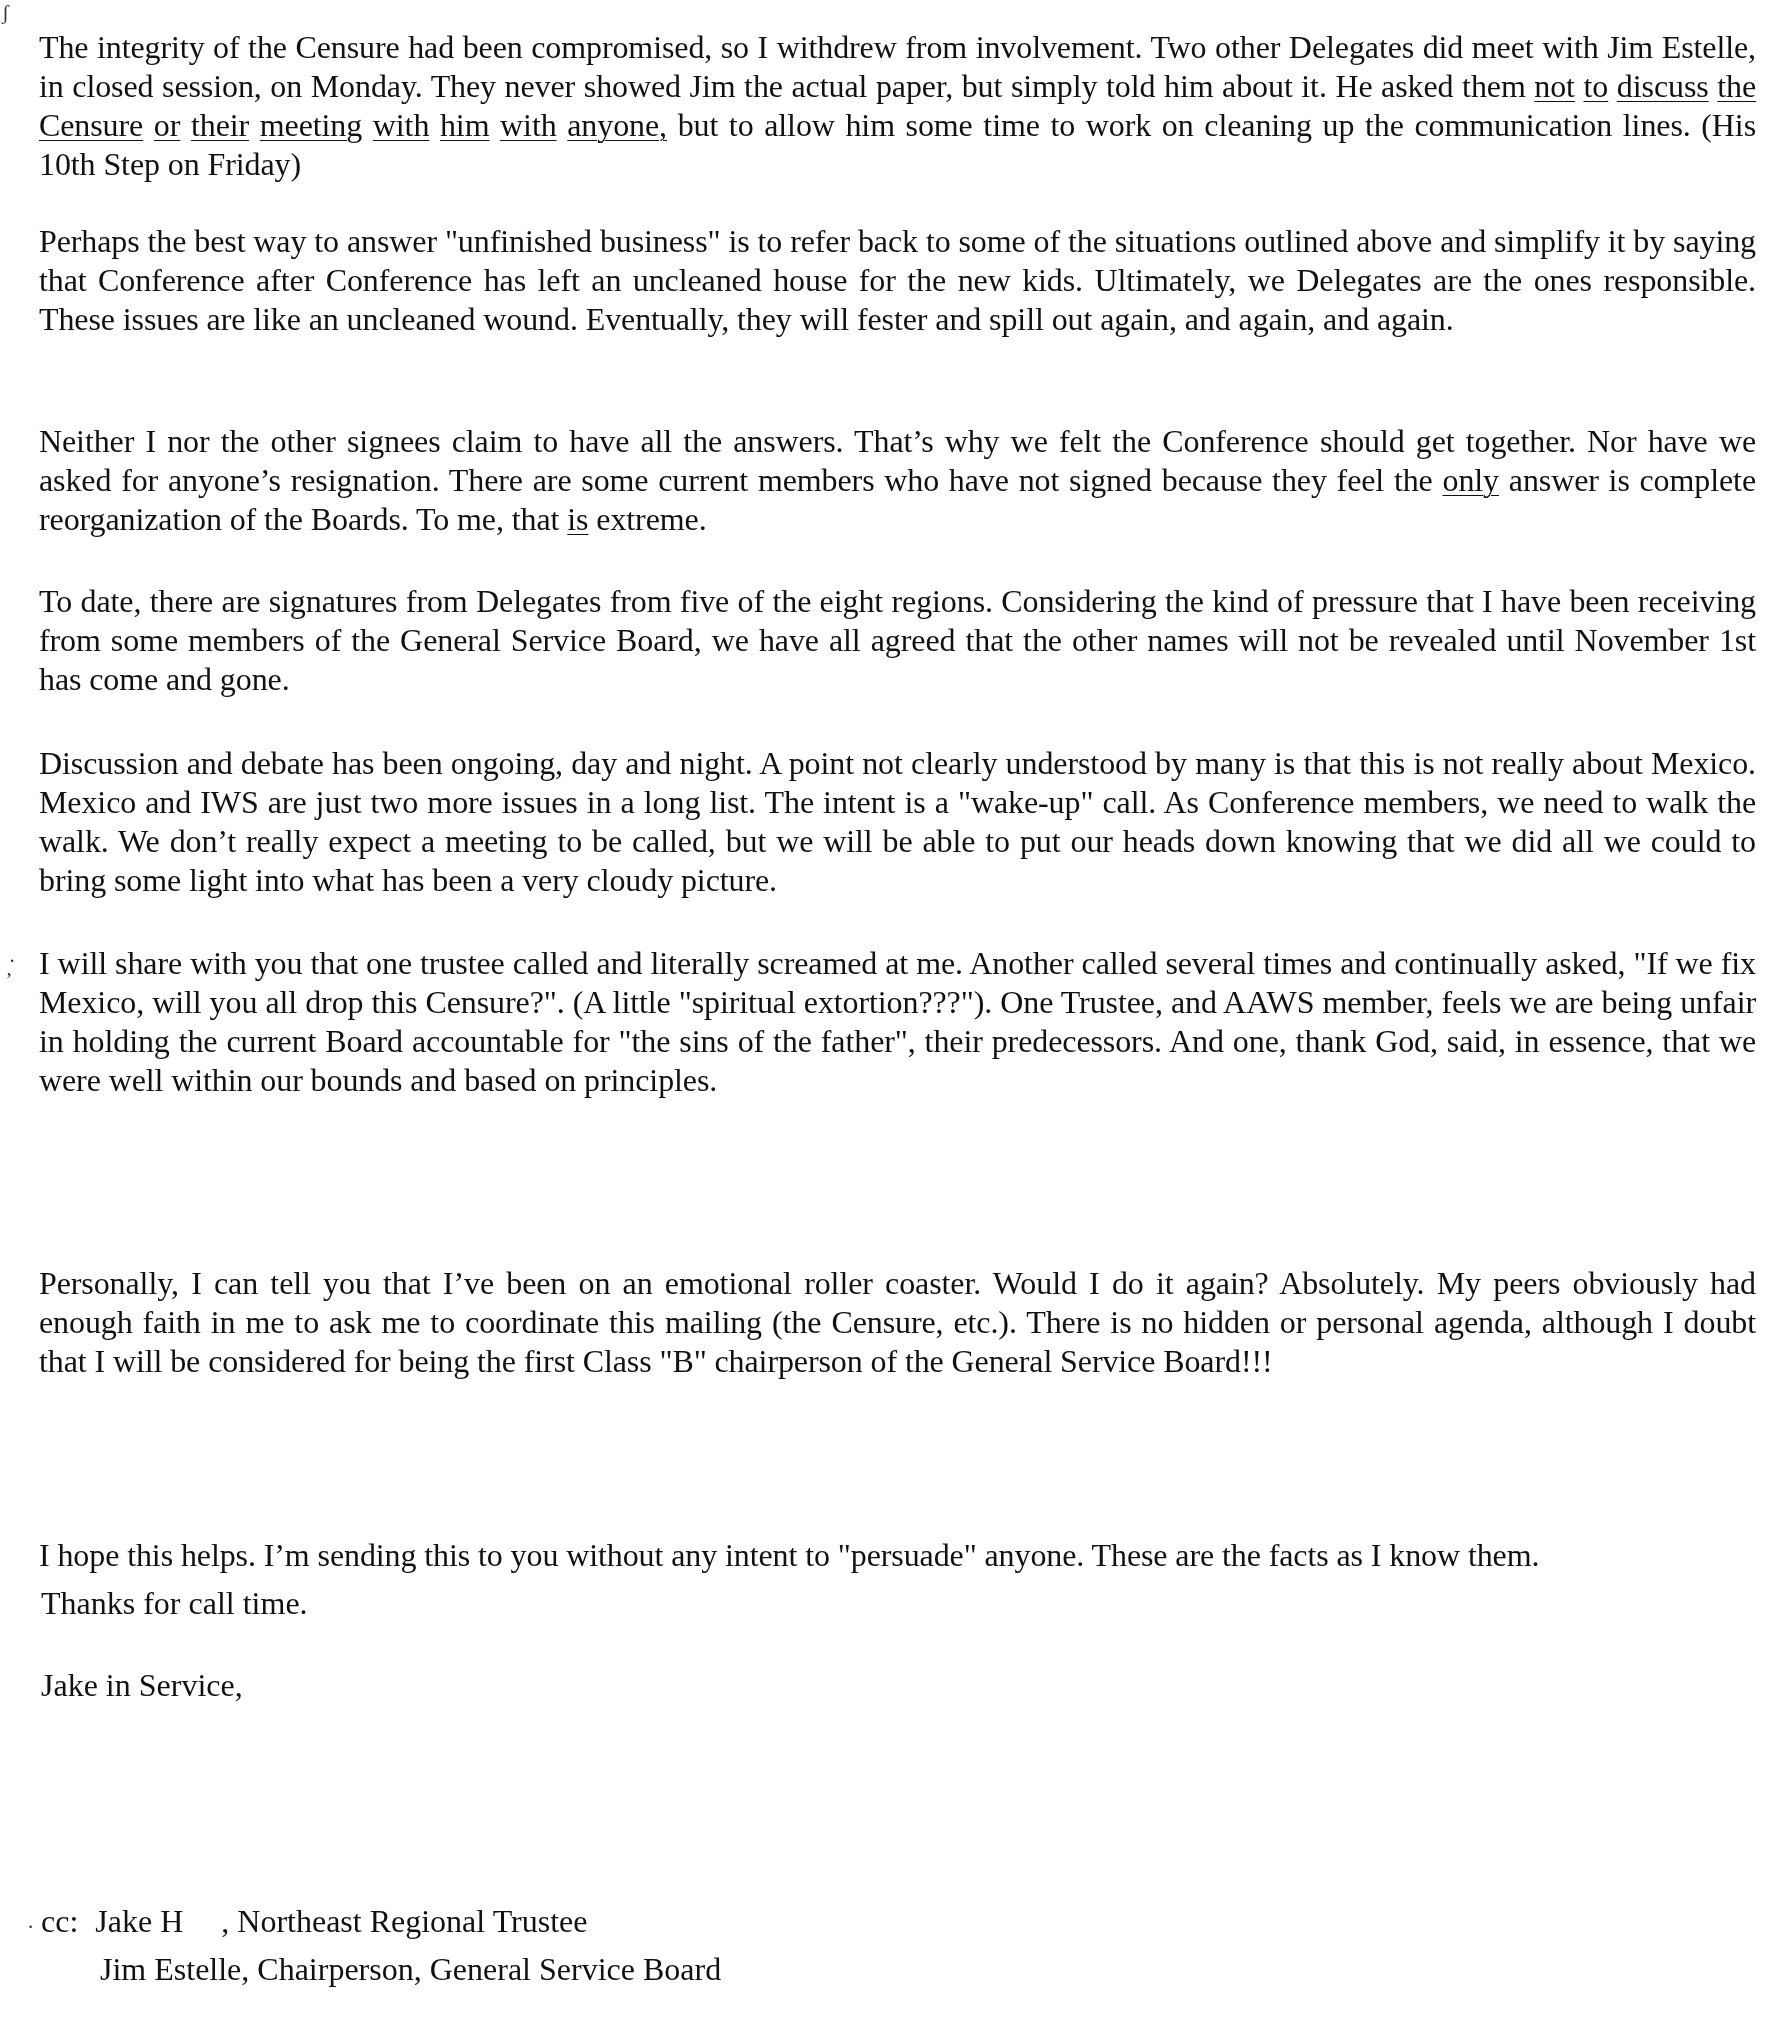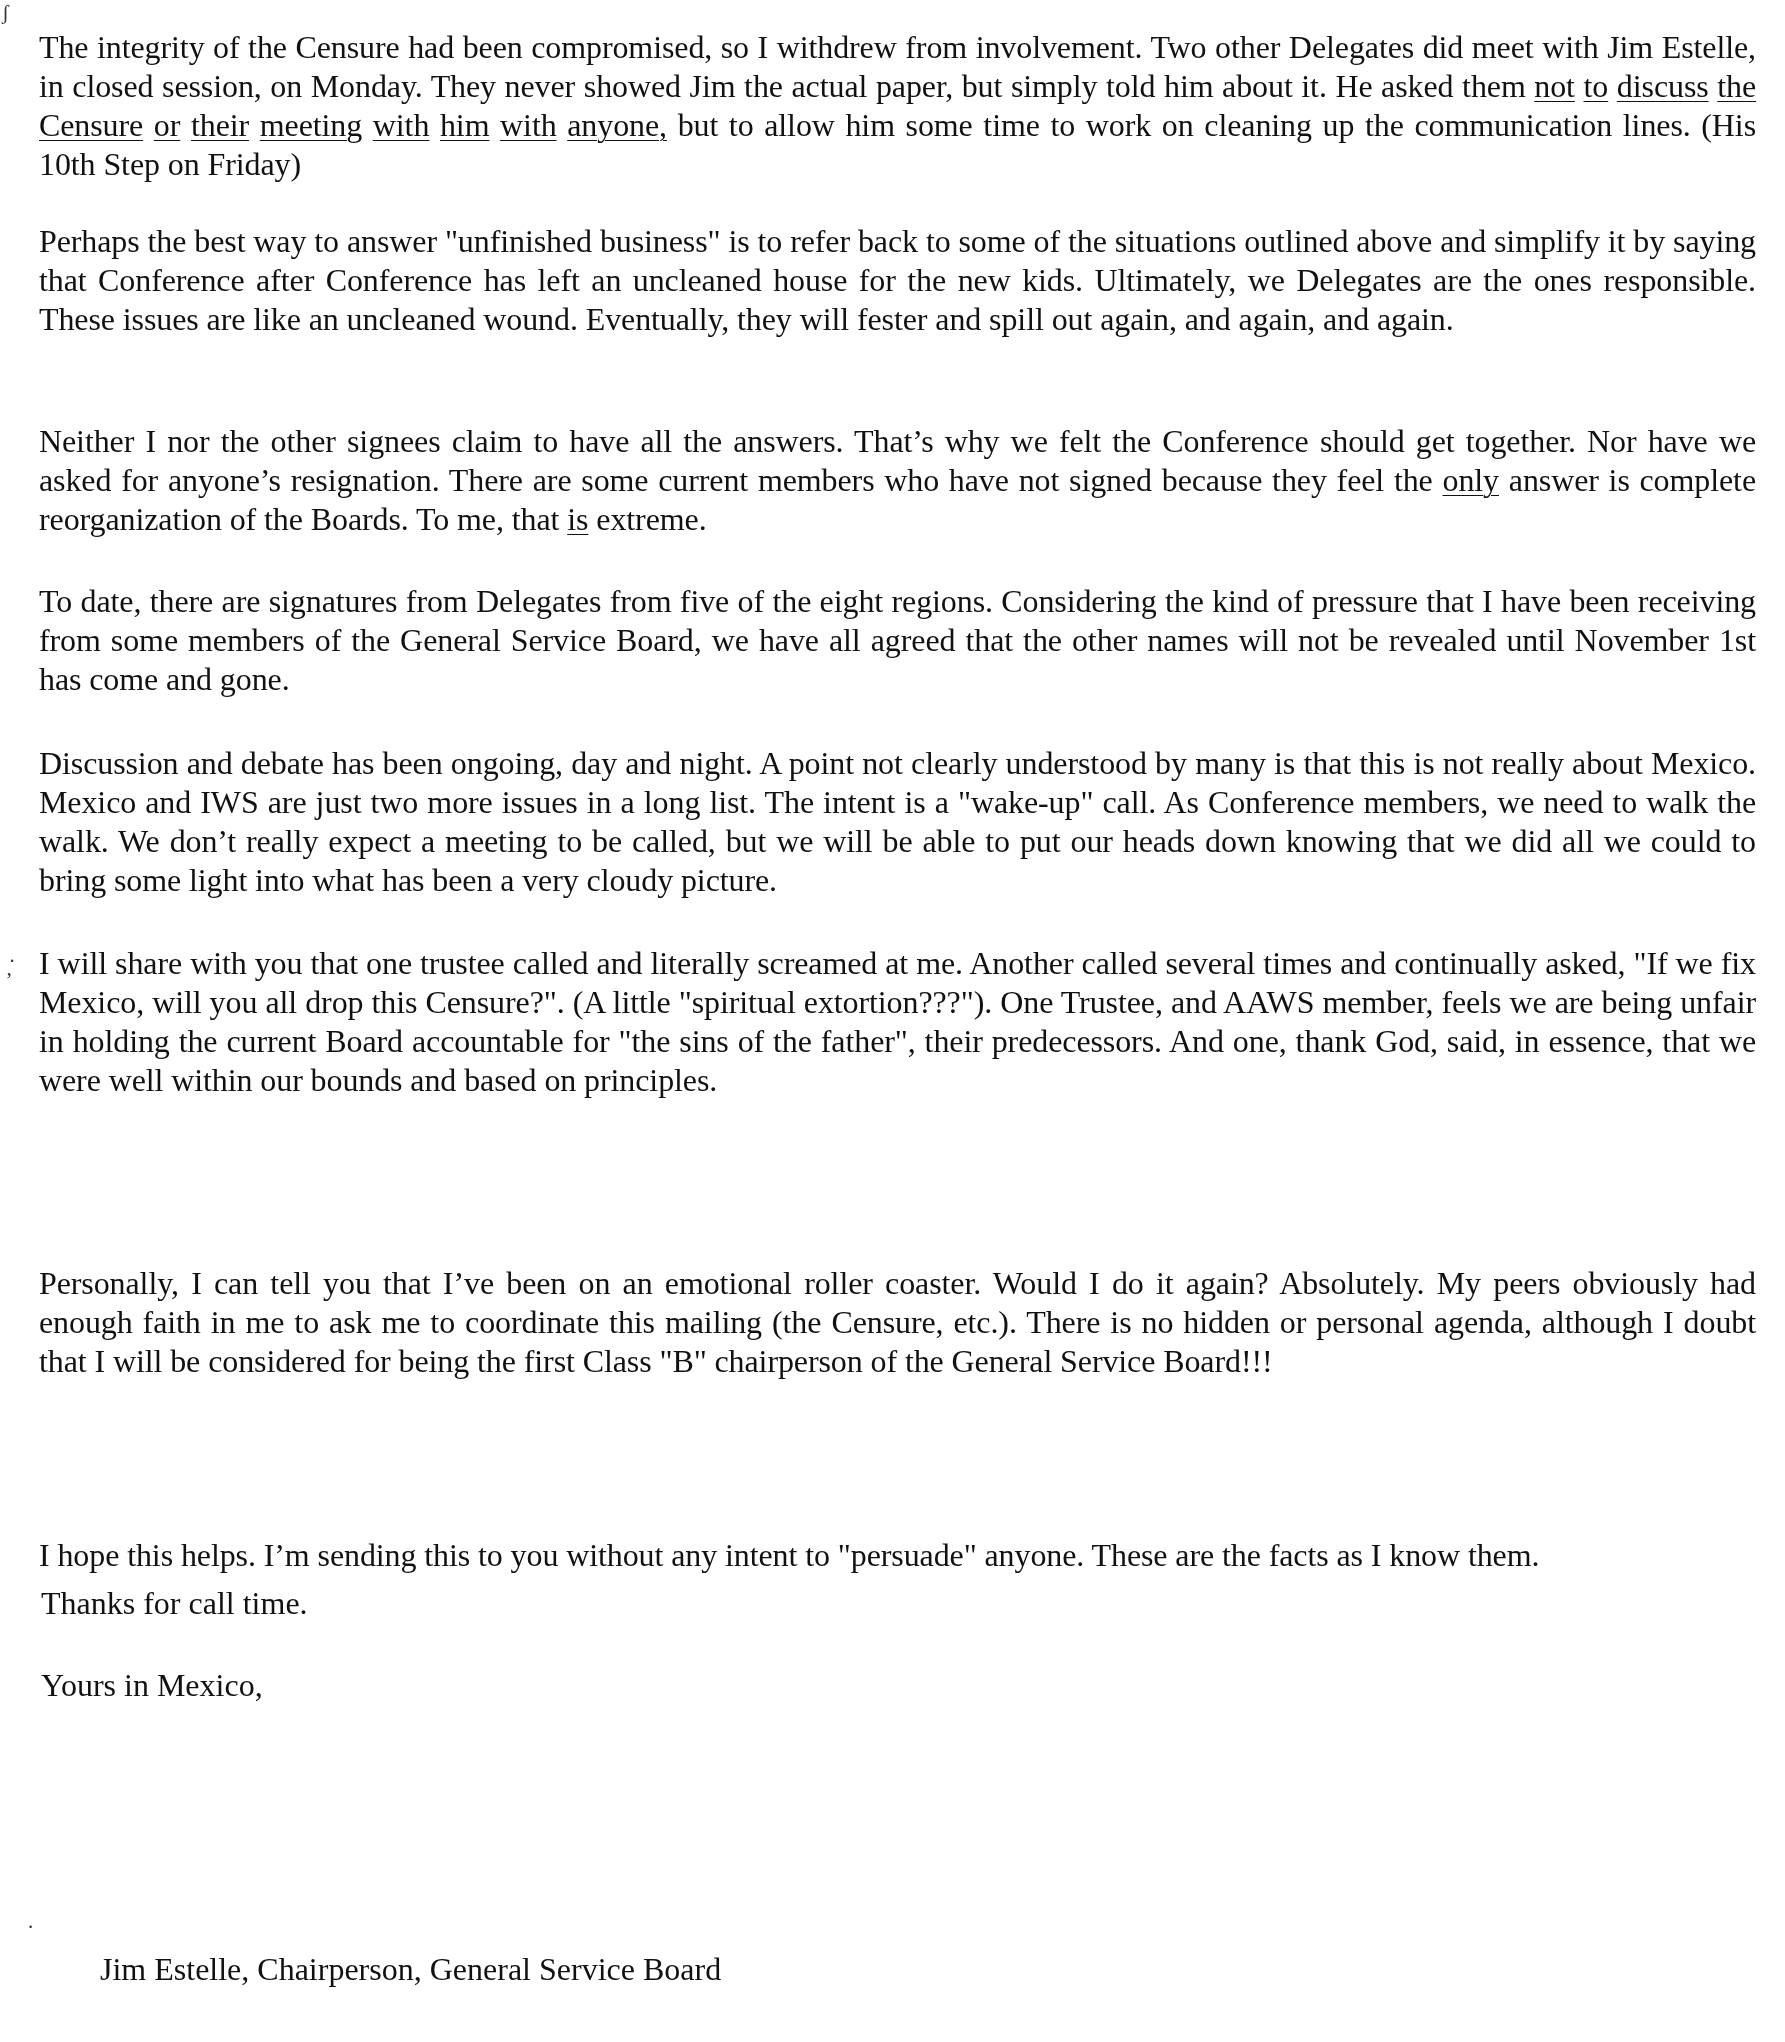--- a/index.html
+++ b/index.html
@@ -33,19 +33,20 @@
   <p class="para justify" style="top:417px;"><span>Neither I nor the other signees claim to have all the answers.  That’s why we felt the Conference should get together. Nor have we asked for anyone’s resignation.  There are some current members who have not signed because they feel the </span><span class="u">only</span><span> answer is complete reorganization of the Boards.  To me, that </span><span class="u">is</span><span> extreme.</span></p>
   <p class="para justify" style="top:577px;"><span>To date, there are signatures from Delegates from five of the eight regions.  Considering the kind of pressure that I have been receiving from some members of the General Service Board, we have all agreed that the other names will not be revealed until November 1st has come and gone.</span></p>
   <p class="para justify" style="top:739px;"><span>Discussion and debate has been ongoing, day and night.  A point not clearly understood by many is that this is not really about Mexico.  Mexico and IWS are just two more issues in a long list.  The intent is a "wake-up" call.  As Conference members, we need to walk the walk.  We don’t really expect a meeting to be called, but we will be able to put our heads down knowing that we did all we could to bring some light into what has been a very cloudy picture.</span></p>
   <span class="mark" style="left:9.4px; top:945px;">.</span>
   <span class="mark" style="left:5.6px; top:970px;">ʼ</span>
   <p class="para justify" style="top:939px;"><span>I will share with you that one trustee called and literally screamed at me.  Another called several times and continually asked, "If we fix Mexico, will you all drop this Censure?".  (A little "spiritual extortion???").  One Trustee, and AAWS member, feels we are being unfair in holding the current Board accountable for "the sins of the father", their predecessors.  And one, thank God, said, in essence, that we were well within our bounds and based on principles.</span></p>
   <p class="para justify" style="top:1259px;"><span>Personally, I can tell you that I’ve been on an emotional roller coaster.   Would I do it again?  Absolutely.  My peers obviously had enough faith in me to ask me to coordinate this mailing (the Censure, etc.).  There is no hidden or personal agenda, although I doubt that I will be considered for being the first Class "B" chairperson of the General Service Board!!!</span></p>
   <p class="para justify" style="top:1531px;"><span>I hope this helps.  I’m sending this to you without any intent to "persuade" anyone.  These are the facts as I know them.</span></p>
 
   <div class="line" style="top:1584px;">Thanks for call time.</div>
-  <div class="line" style="top:1666px;">Yours in Mexico,</div>
+  <div class="line" style="top:1666px;">Jake in Service,</div>
 
 
   <span class="mark" style="left:28px; top:1911px;">.</span>
+  <div class="line" style="top:1902px;"><span>cc:</span><span style="display:inline-block;width:17px;"></span><span>Jake H</span><span class="cc-gap"></span><span>, Northeast Regional Trustee</span></div>
   <div class="line" style="top:1942px; left:100px;margin-top:8px;"><span>Jim Estelle, Chairperson, General Service Board</span></div>
 </div>
 
 
 </body></html>

